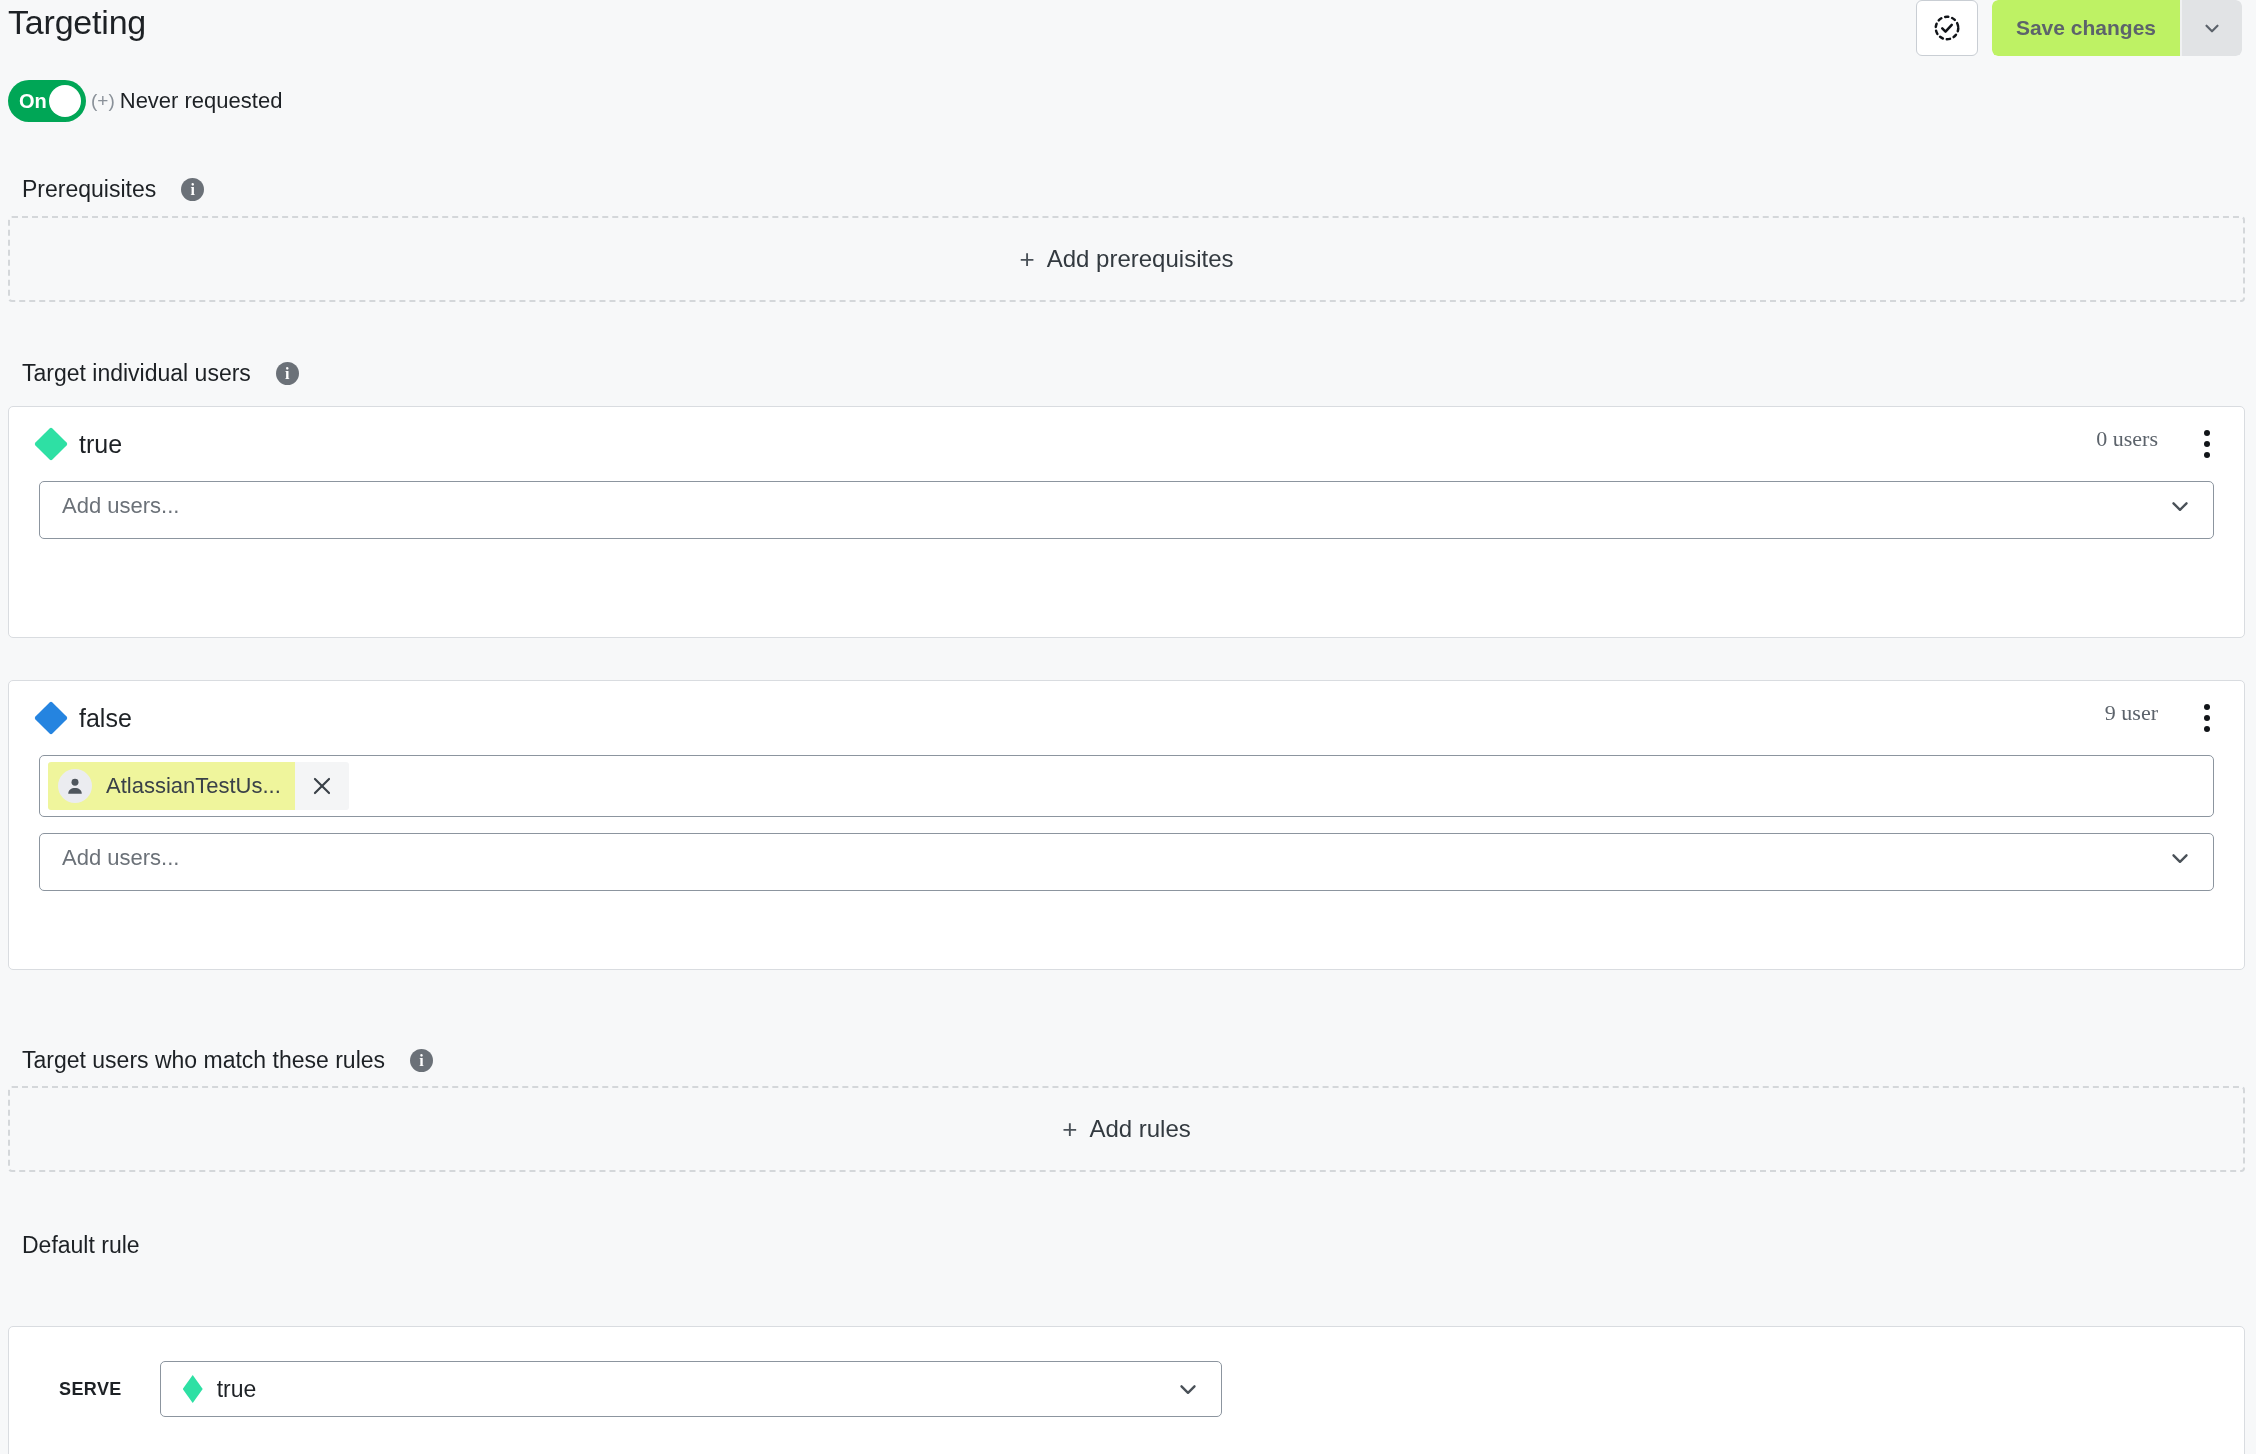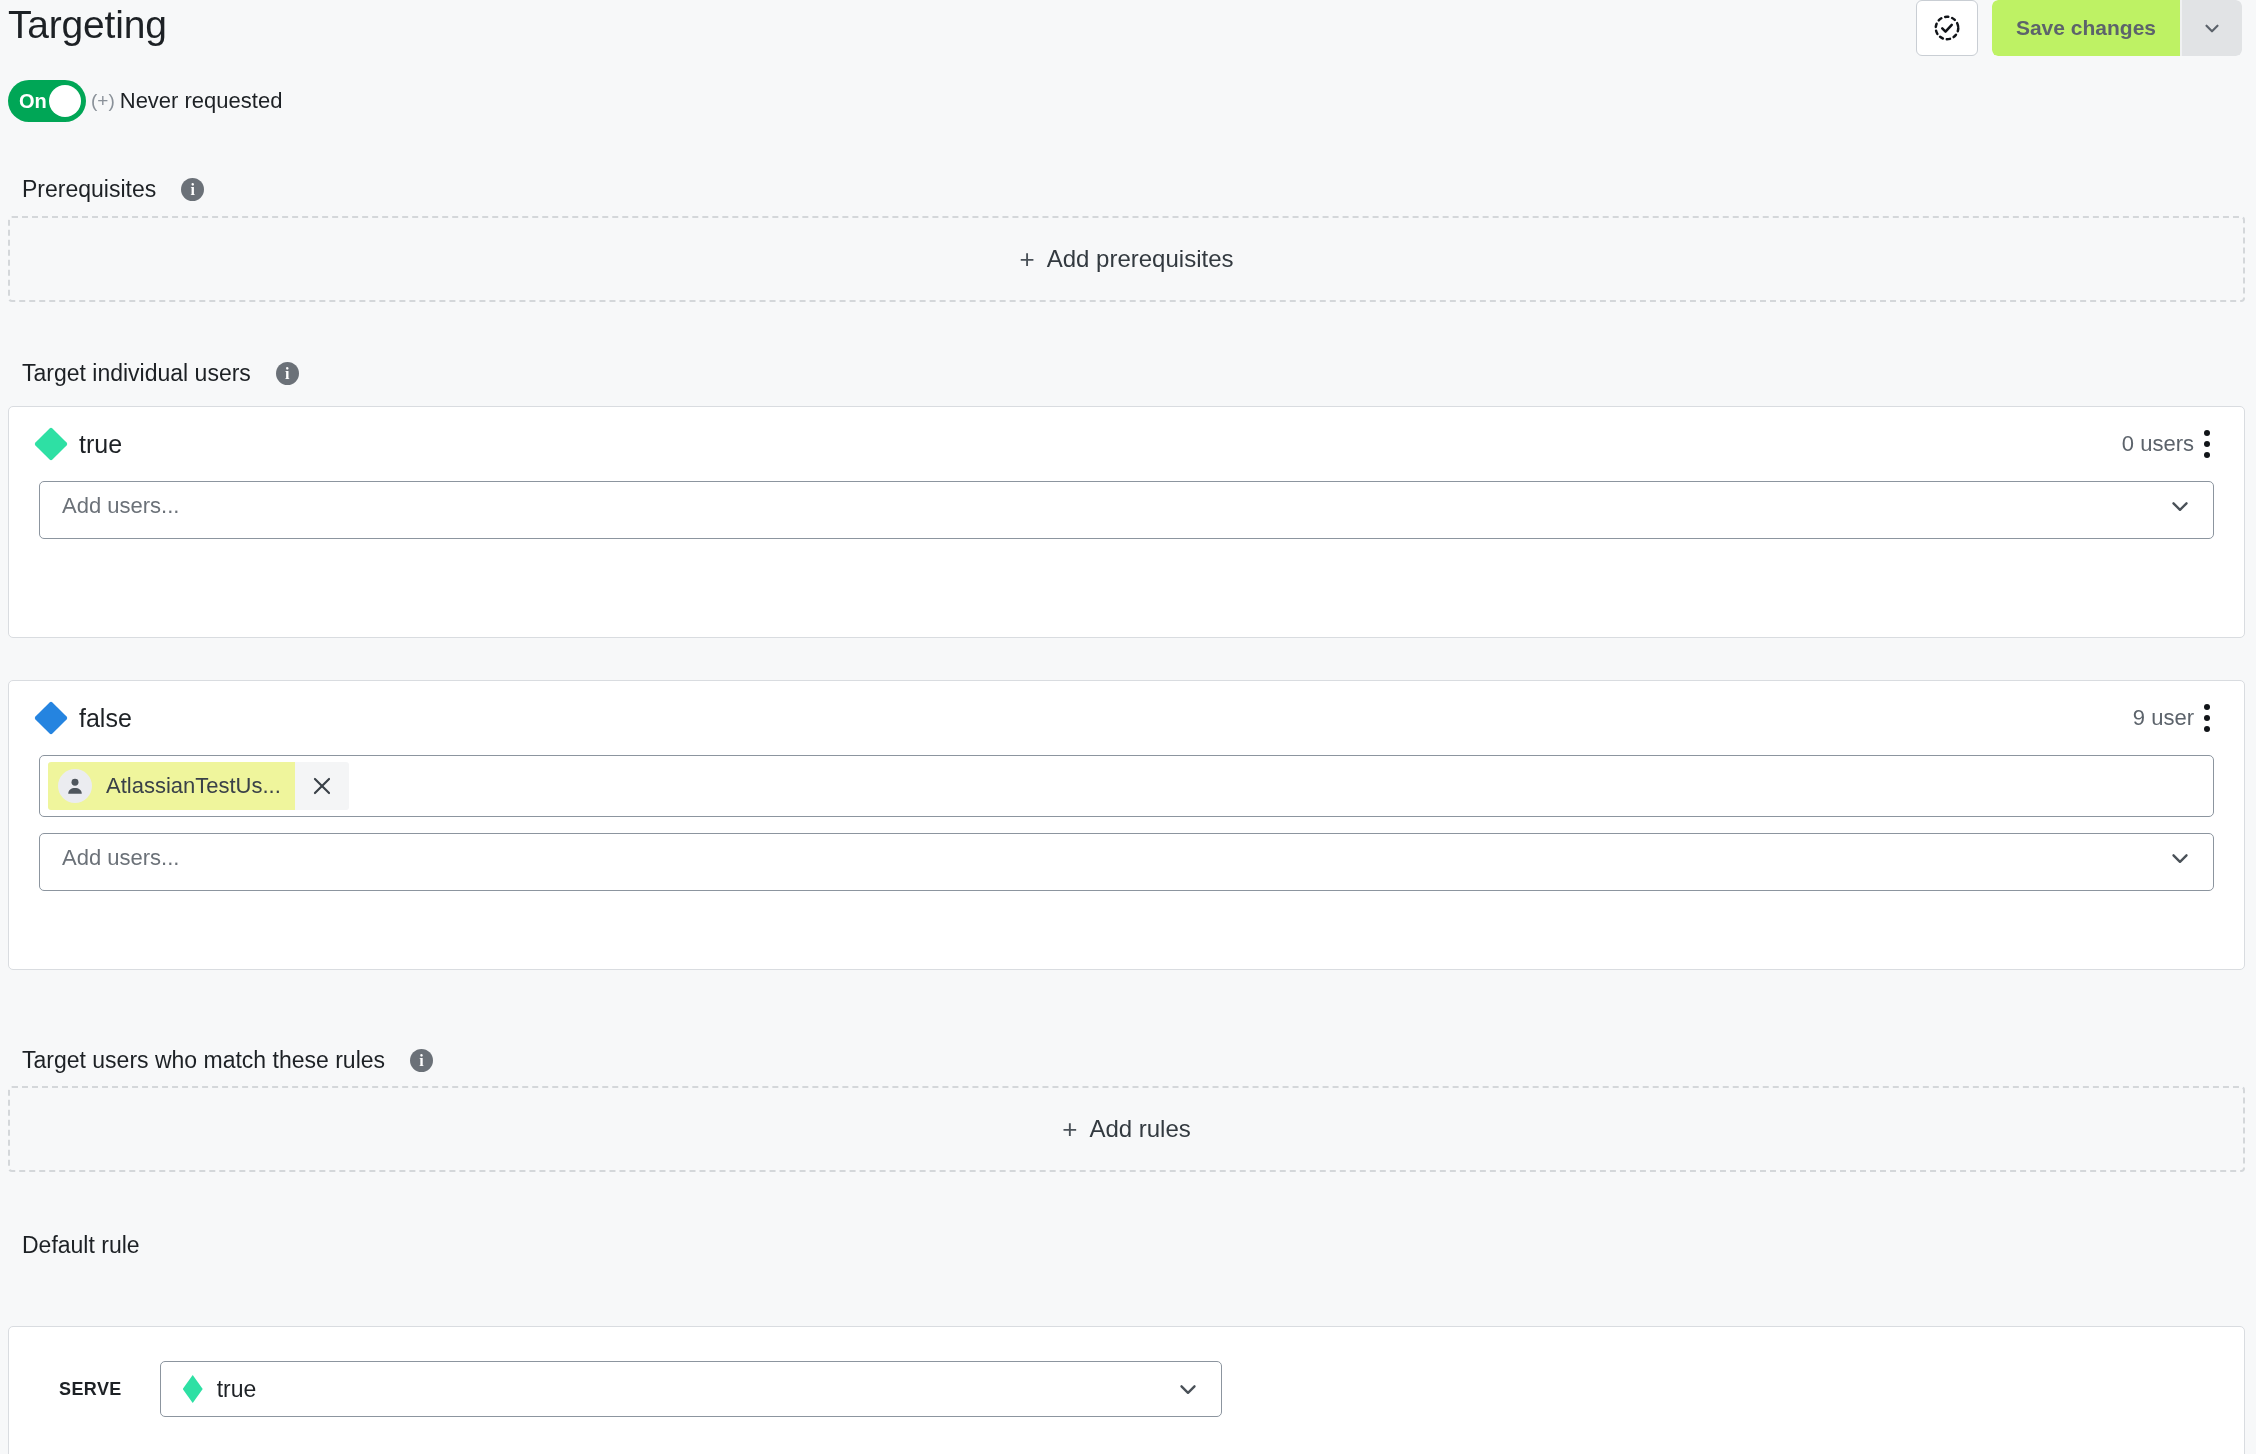--- a/index.html
+++ b/index.html
@@ -20,21 +20,21 @@
   
   .header {
     position: absolute;
     left: 0; top: 0;
     width: 2256px;
     height: 62px;
   }
   .page-title {
     position: absolute;
     left: 8px; top: 3px;
-    font-size: 39px;
+    font-size: 34px;
     font-weight: 400;
     color: #1d2125;
     letter-spacing: -0.2px;
   }
   .header-actions {
     position: absolute;
     right: 14px; top: 0px;
     display: flex;
     align-items: center;
     gap: 14px;
@@ -188,21 +188,22 @@
     color: #1d2125;
   }
   .diamond {
     width: 24px; height: 24px;
     transform: rotate(45deg);
     border-radius: 2px;
     display: inline-block;
   }
   .card-head-right {
     display: flex;
-    align-items: center;
+    gap: 36px;
+    font-family: Liberation Serif, serif;
   }
   .user-count {
     font-size: 22px;
     color: #5c636b;
   }
   .kebab {
     width: 26px; height: 36px;
     display: flex; flex-direction: column;
     align-items: center; justify-content: center;
     gap: 5px;

